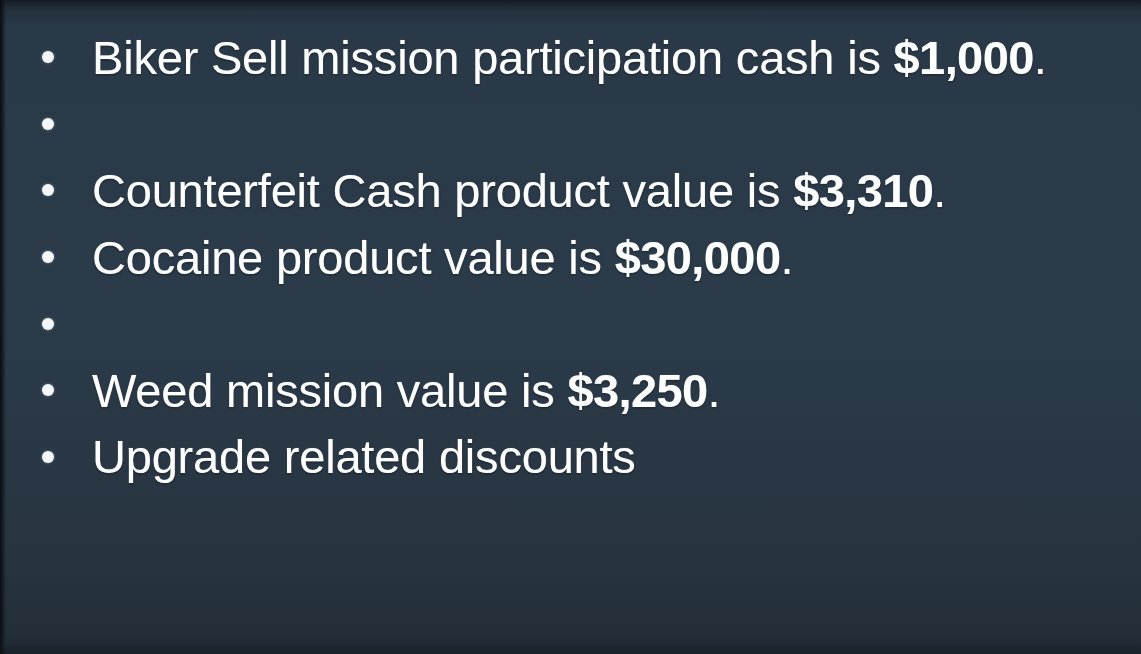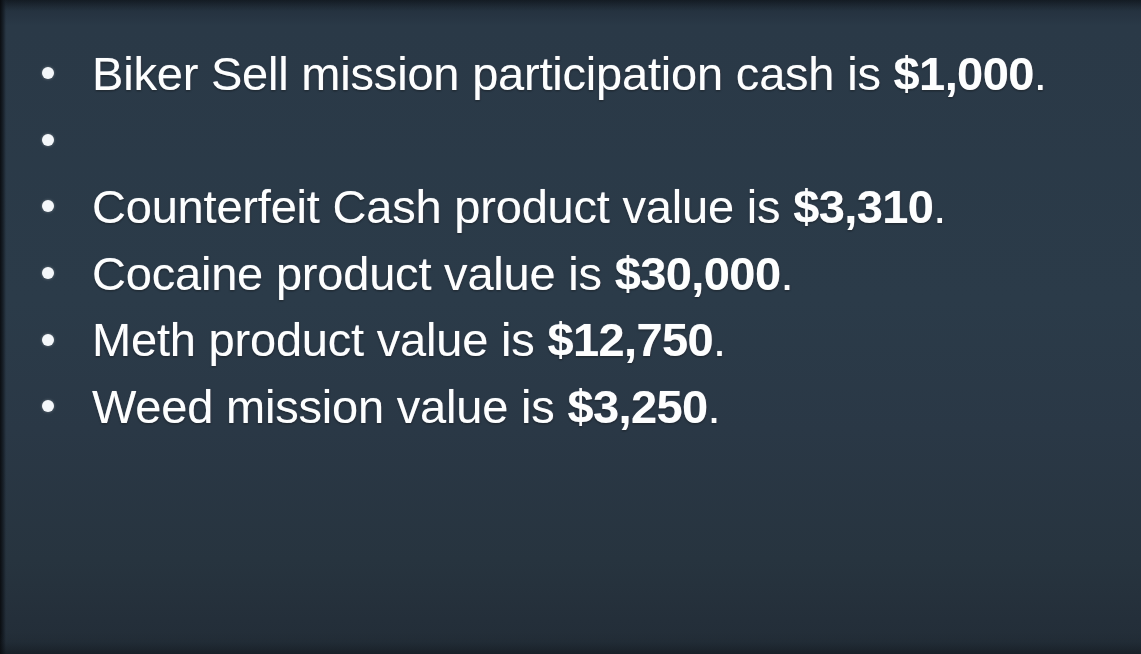--- a/index.html
+++ b/index.html
@@ -59,21 +59,21 @@
        rgba(33,45,57,0) 100%);
     pointer-events: none;
   }
 
   ul#bullet-list {
     list-style: none;
     margin: 0;
     padding: 0;
     position: absolute;
     left: 0;
-    top: 40px;
+    top: 24px;
     width: 100%;
   }
   li.bullet-row {
     position: relative;
     height: 66.6px;
     display: flex;
     align-items: center;
     padding-left: 92px;
     box-sizing: border-box;
   }
@@ -125,21 +125,24 @@
       <li class="bullet-row">
         <span class="bullet-dot"></span>
         <span class="row-text"><span>Counterfeit Cash product value is </span><b class="amt">$3,310</b><span>.</span></span>
       </li>
       <li class="bullet-row">
         <span class="bullet-dot"></span>
         <span class="row-text"><span>Cocaine product value is </span><b class="amt">$30,000</b><span>.</span></span>
       </li>
       <li class="bullet-row">
         <span class="bullet-dot"></span>
-        <span class="row-text"><span>Meth product value is </span><b class="amt">$12,750</b><span>.</span></span>
       </li>
       <li class="bullet-row">
         <span class="bullet-dot"></span>
         <span class="row-text"><span>Weed mission value is </span><b class="amt">$3,250</b><span>.</span></span>
+      </li>
+      <li class="bullet-row">
+        <span class="bullet-dot"></span>
+        <span class="row-text"><span>Upgrade related discounts</span></span>
       </li>
     </ul>
 
 </div>
 
 </body></html>

